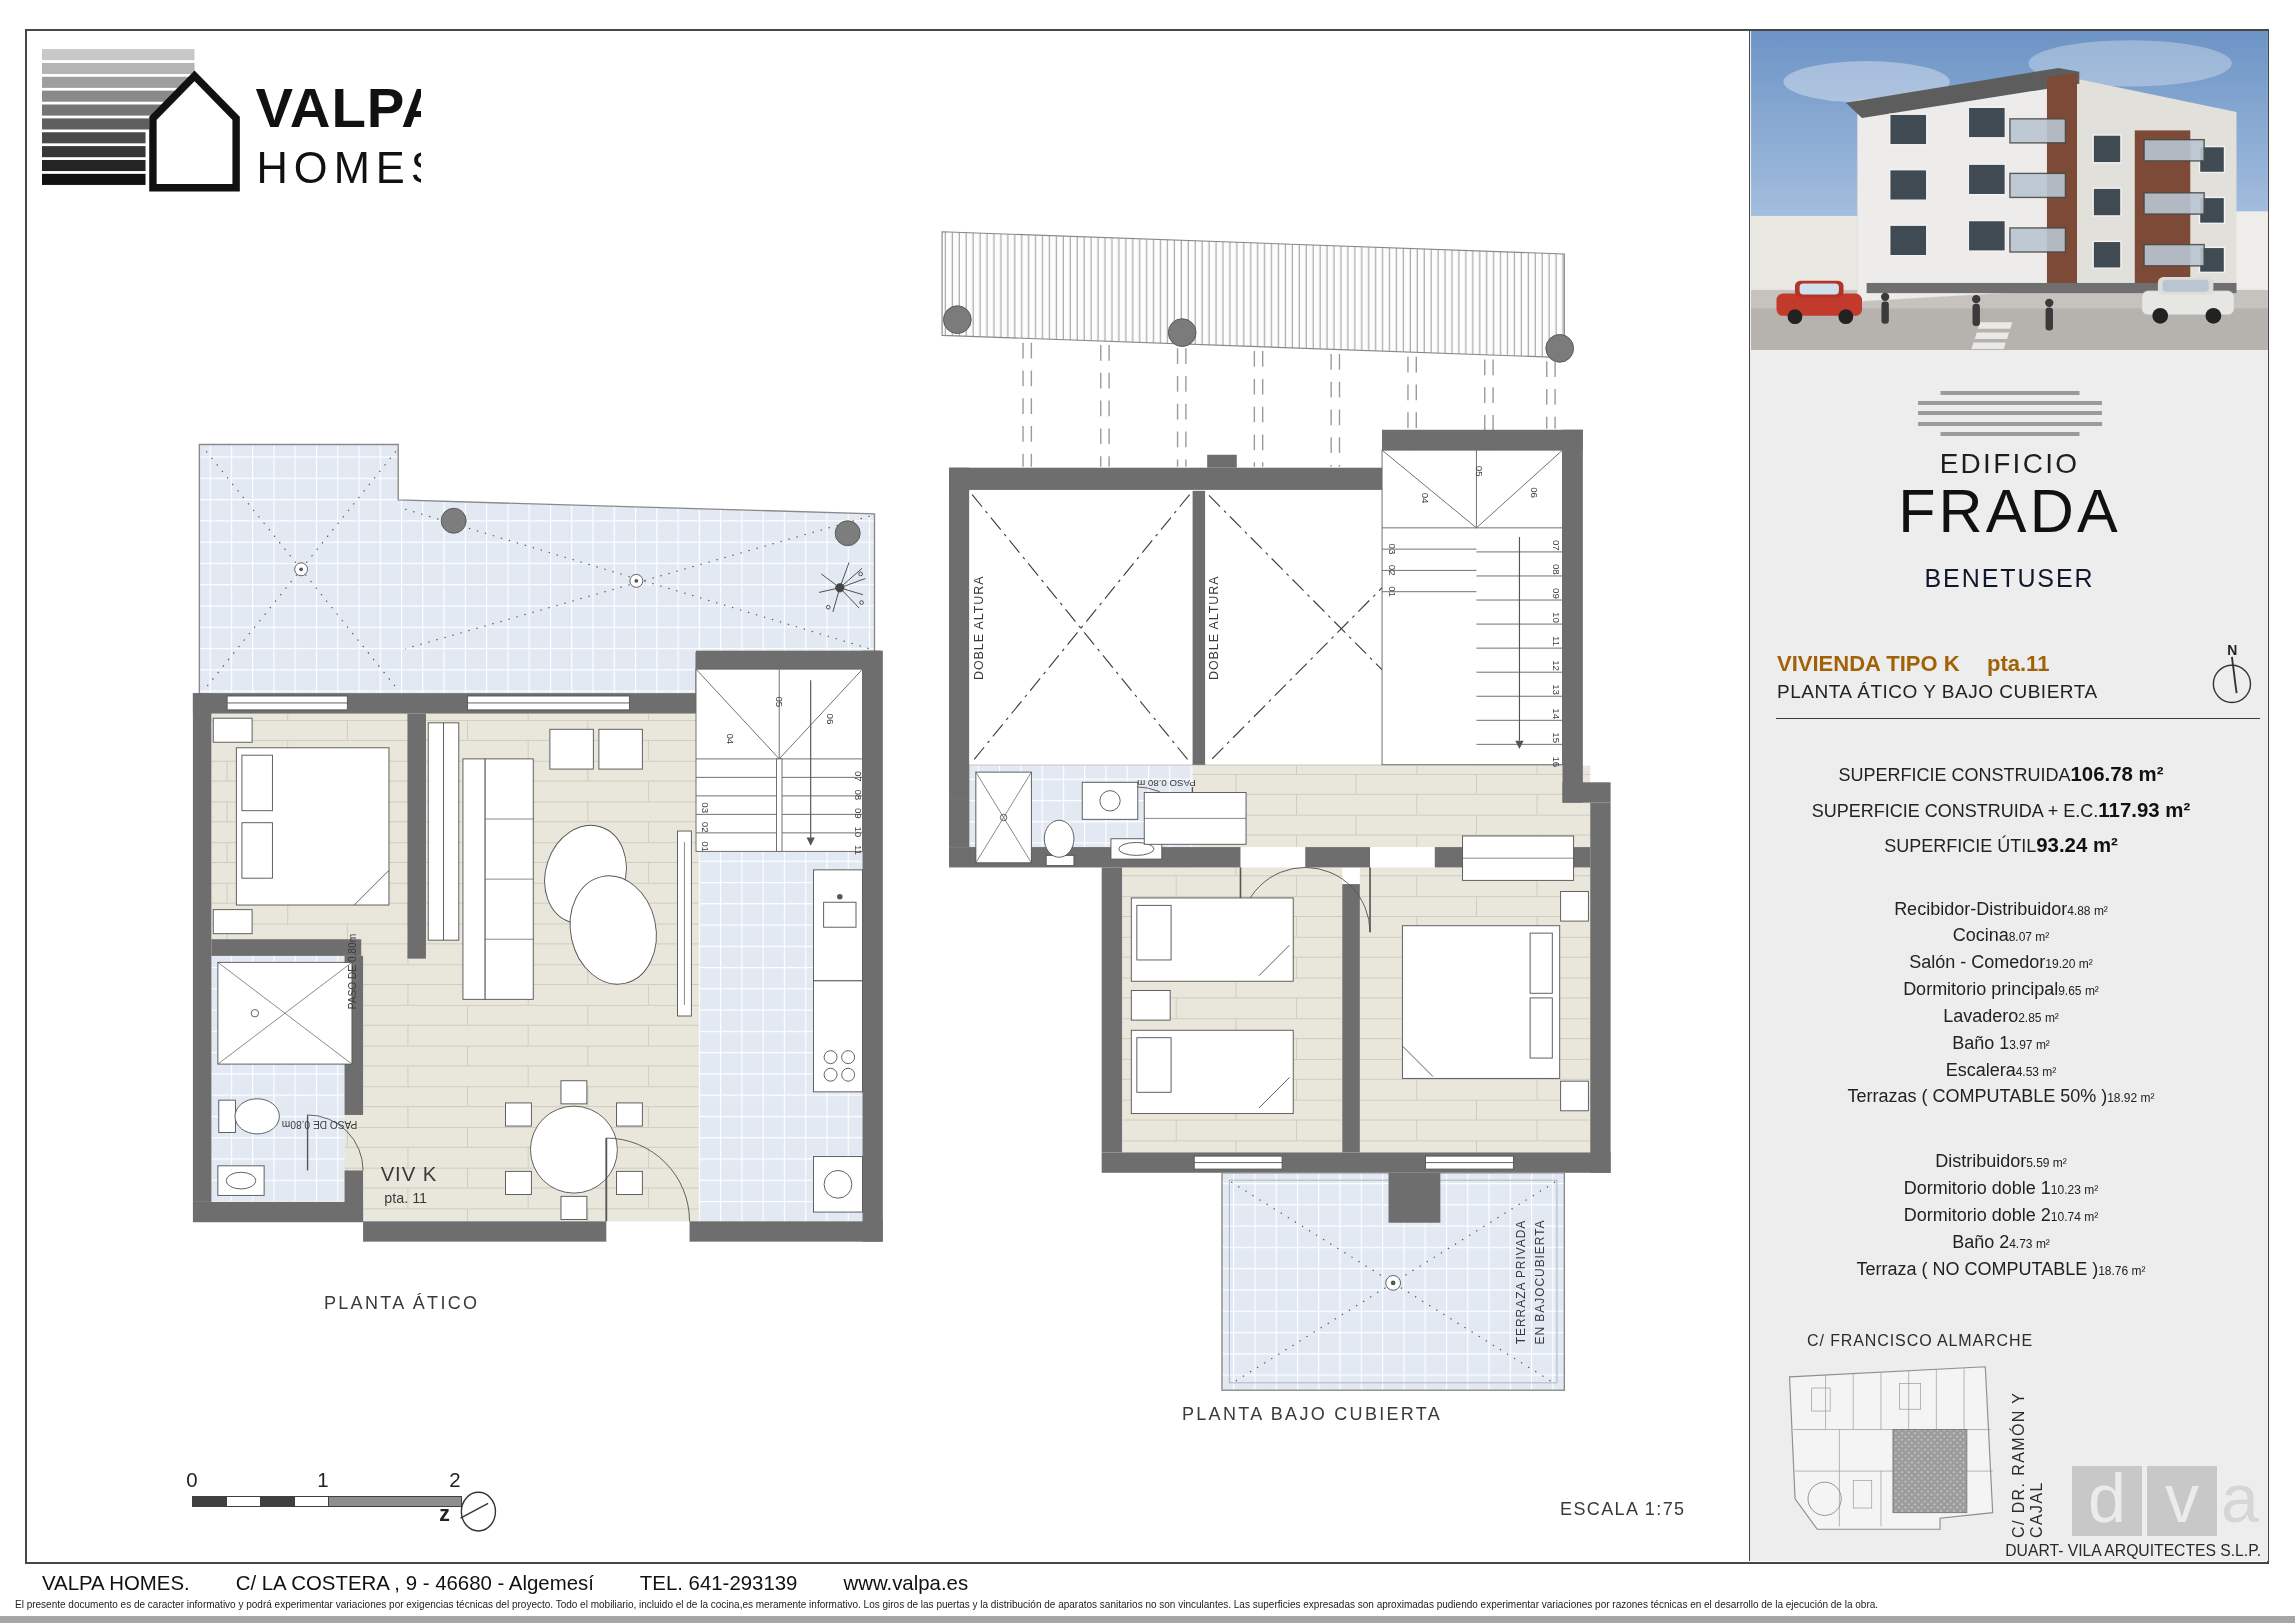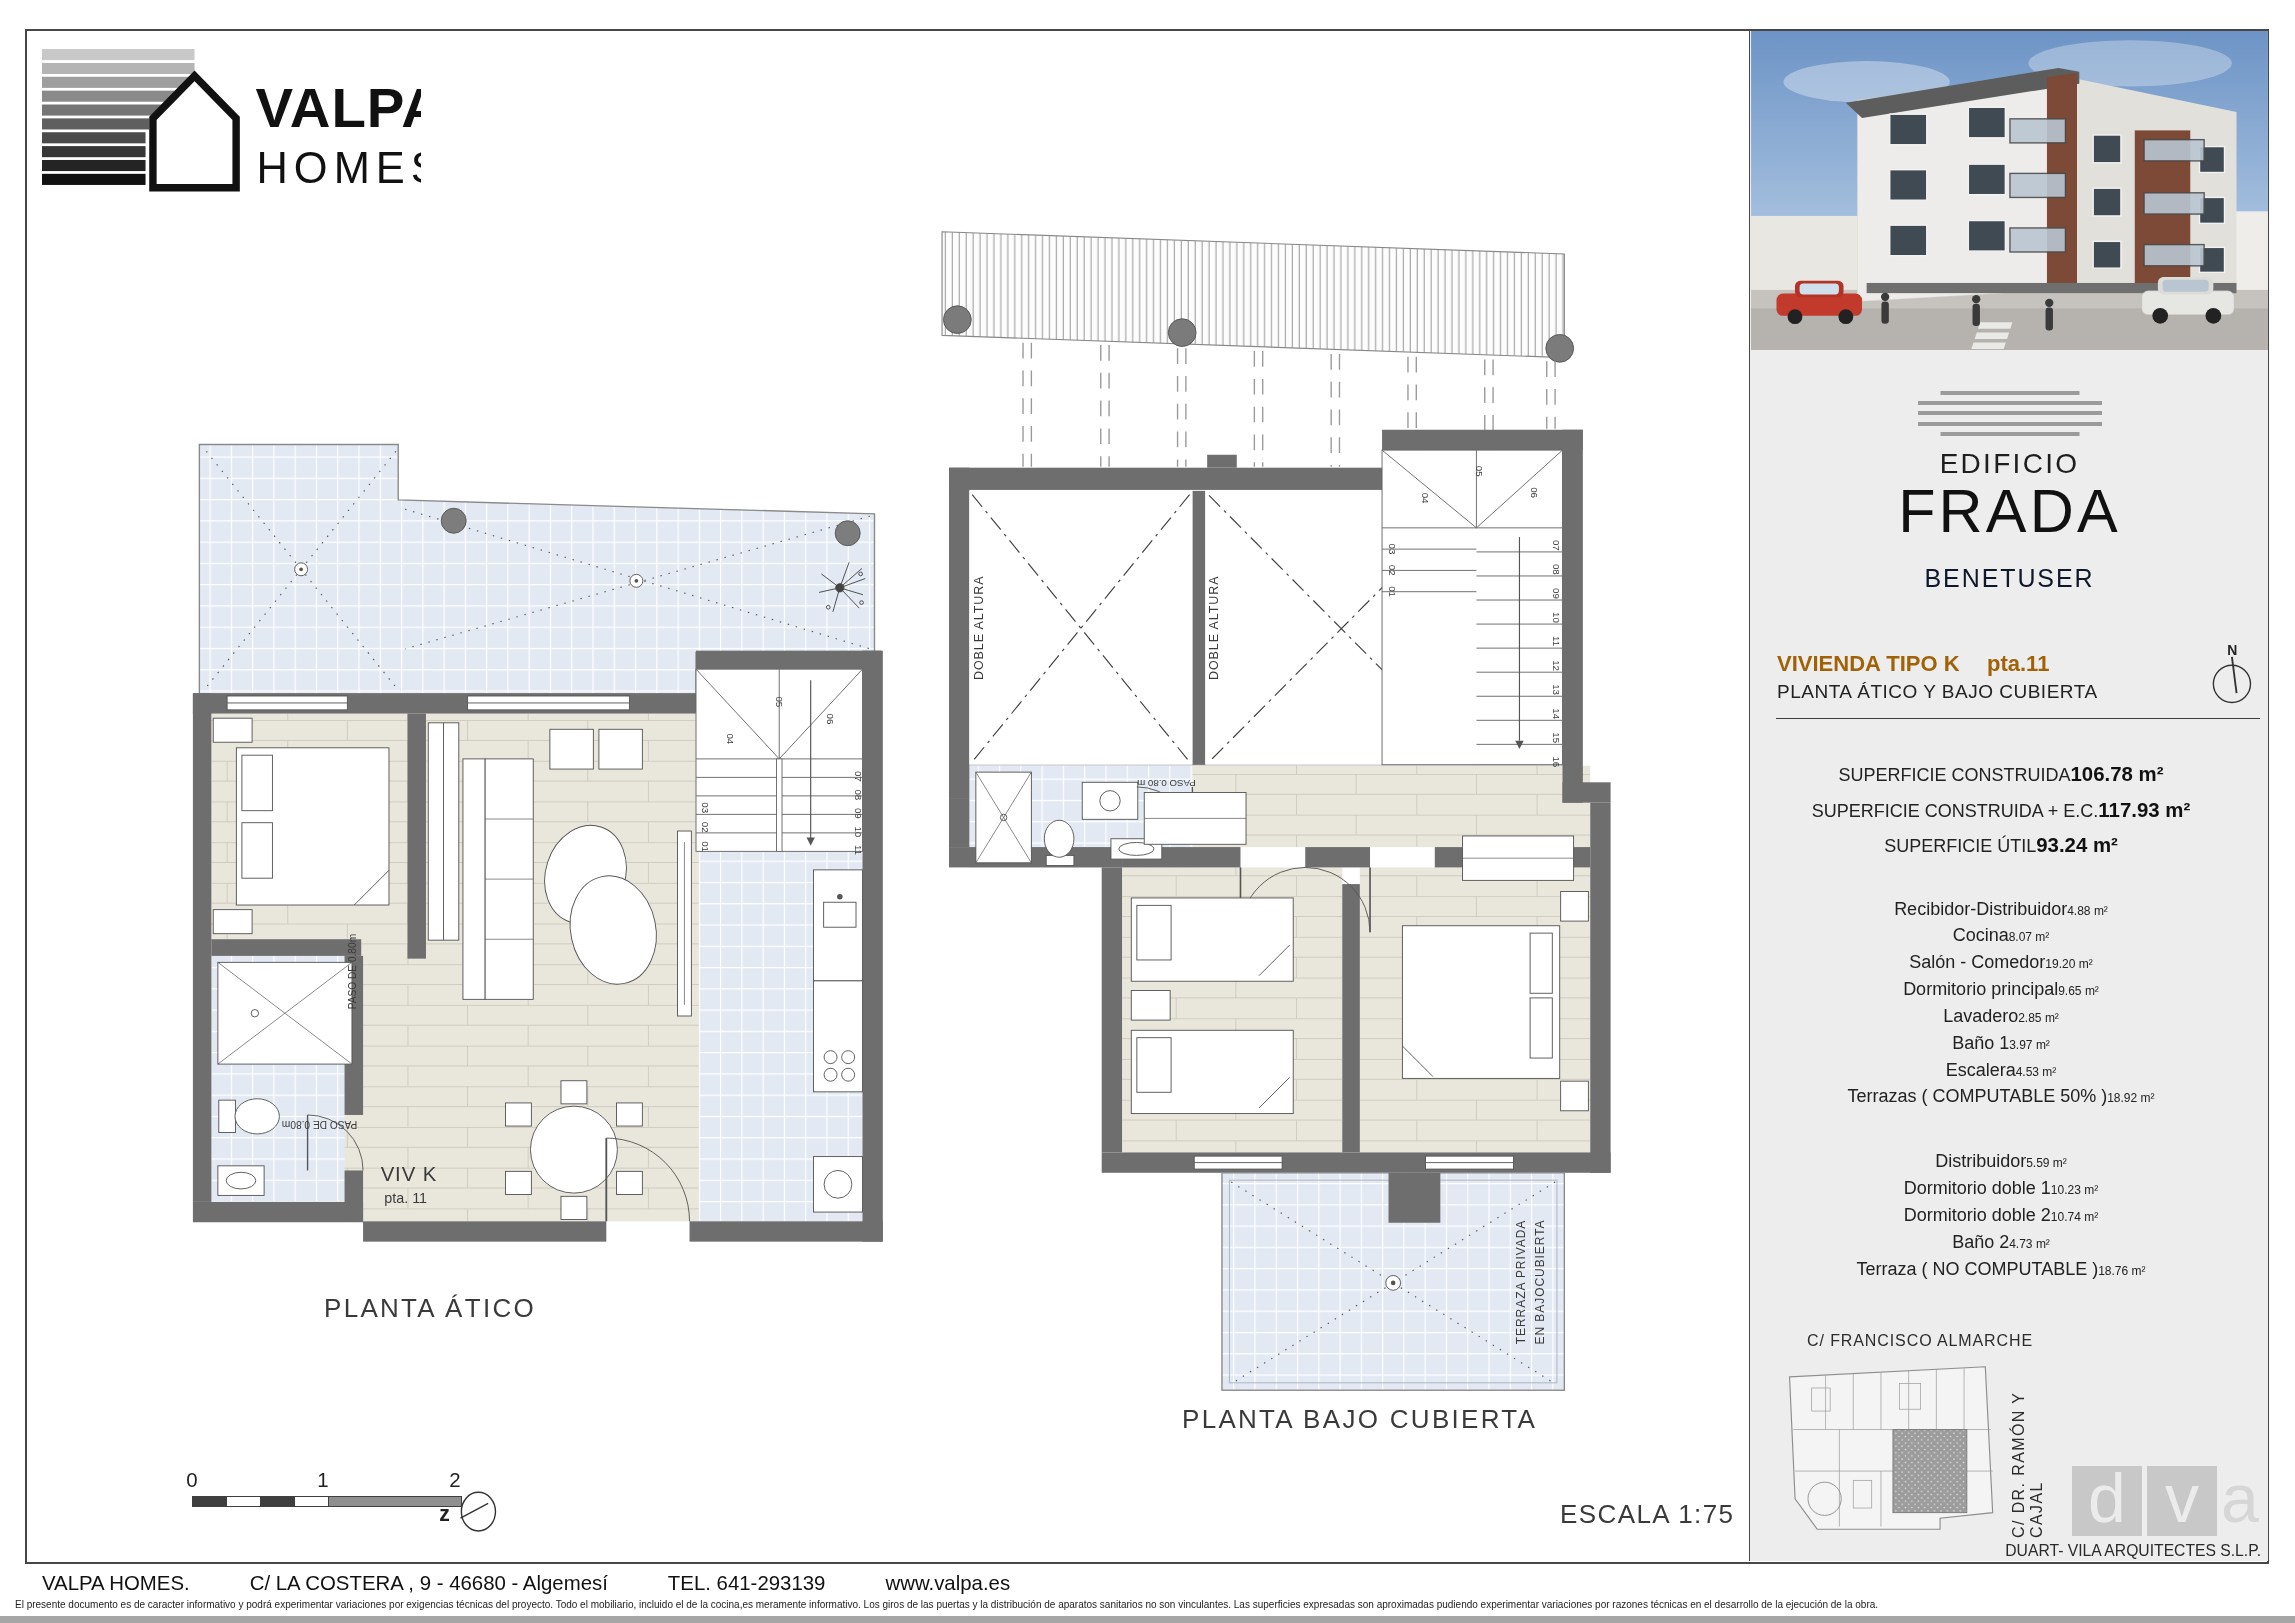--- a/index.html
+++ b/index.html
@@ -15,22 +15,22 @@
   .edificio{font-size:28px;letter-spacing:2.3px;color:#1e1e1e}
   .frada{font-size:61px;letter-spacing:3.2px;font-weight:400;color:#111}
   .benetuser{font-size:25px;letter-spacing:1.9px;color:#0f172a}
   .unit-title{font-size:22px;font-weight:700;color:#a16207}
   .unit-sub{font-size:19px;color:#222;letter-spacing:0.5px}
   .row{display:flex;justify-content:center;align-items:baseline;
        left:1777px;width:448px}
   .row .lbl{font-size:18px;color:#222}
   .row .val{font-size:12px;color:#222}
   .row.surf .val{font-size:20.4px;font-weight:700;color:#111}
-  .plan-label{font-size:26px;letter-spacing:2.3px;color:#3a3a3a}
-  .footer-line{left:42px;top:1572px;display:flex;gap:60px;align-items:baseline;
+  .plan-label{font-size:18px;letter-spacing:2.3px;color:#3a3a3a}
+  .footer-line{left:42px;top:1572px;display:flex;gap:46px;align-items:baseline;
                font-size:20.4px;color:#111}
   .disclaimer{left:15px;top:1599px;width:2244px;font-size:10px;color:#222;white-space:nowrap}
   .bottom-bar{left:0;top:1616px;width:2295px;height:7.9px;background:#a6a6a6}
   .snum{font-size:21px;fill:#3c3c3c;font-family:"Liberation Sans",sans-serif}
   .ptxt{font-family:"Liberation Sans",sans-serif;fill:#3a3a3a}
   .wall{fill:#6e6e6e}
   .furn{fill:#ffffff;stroke:#555;stroke-width:2}
   .dva-sq{width:70px;height:70px;background:#c8c8c8;color:#ebebeb;font-size:68px;
           line-height:65px;text-align:center;font-weight:400}
   .street-v{writing-mode:vertical-rl;transform:rotate(180deg);font-size:16px;

